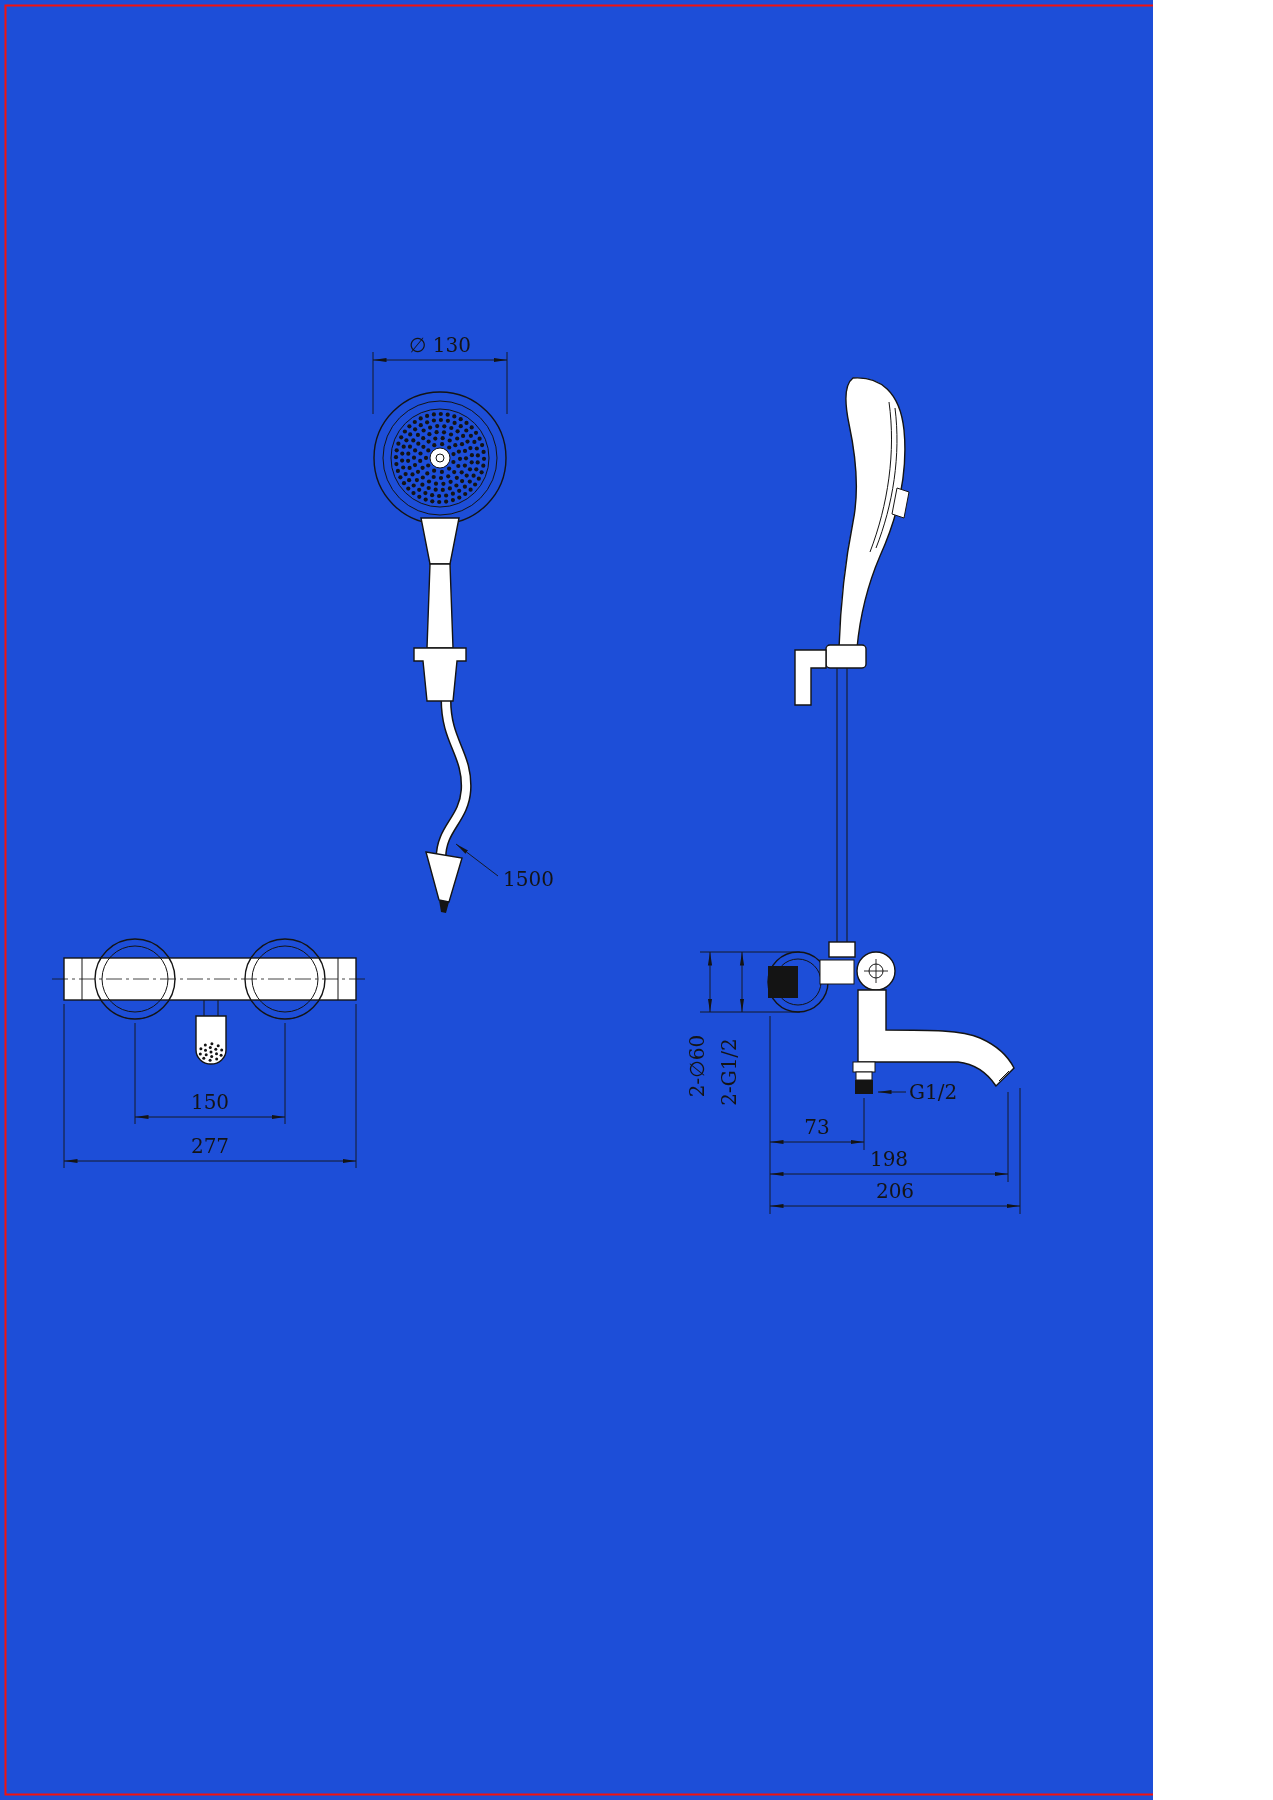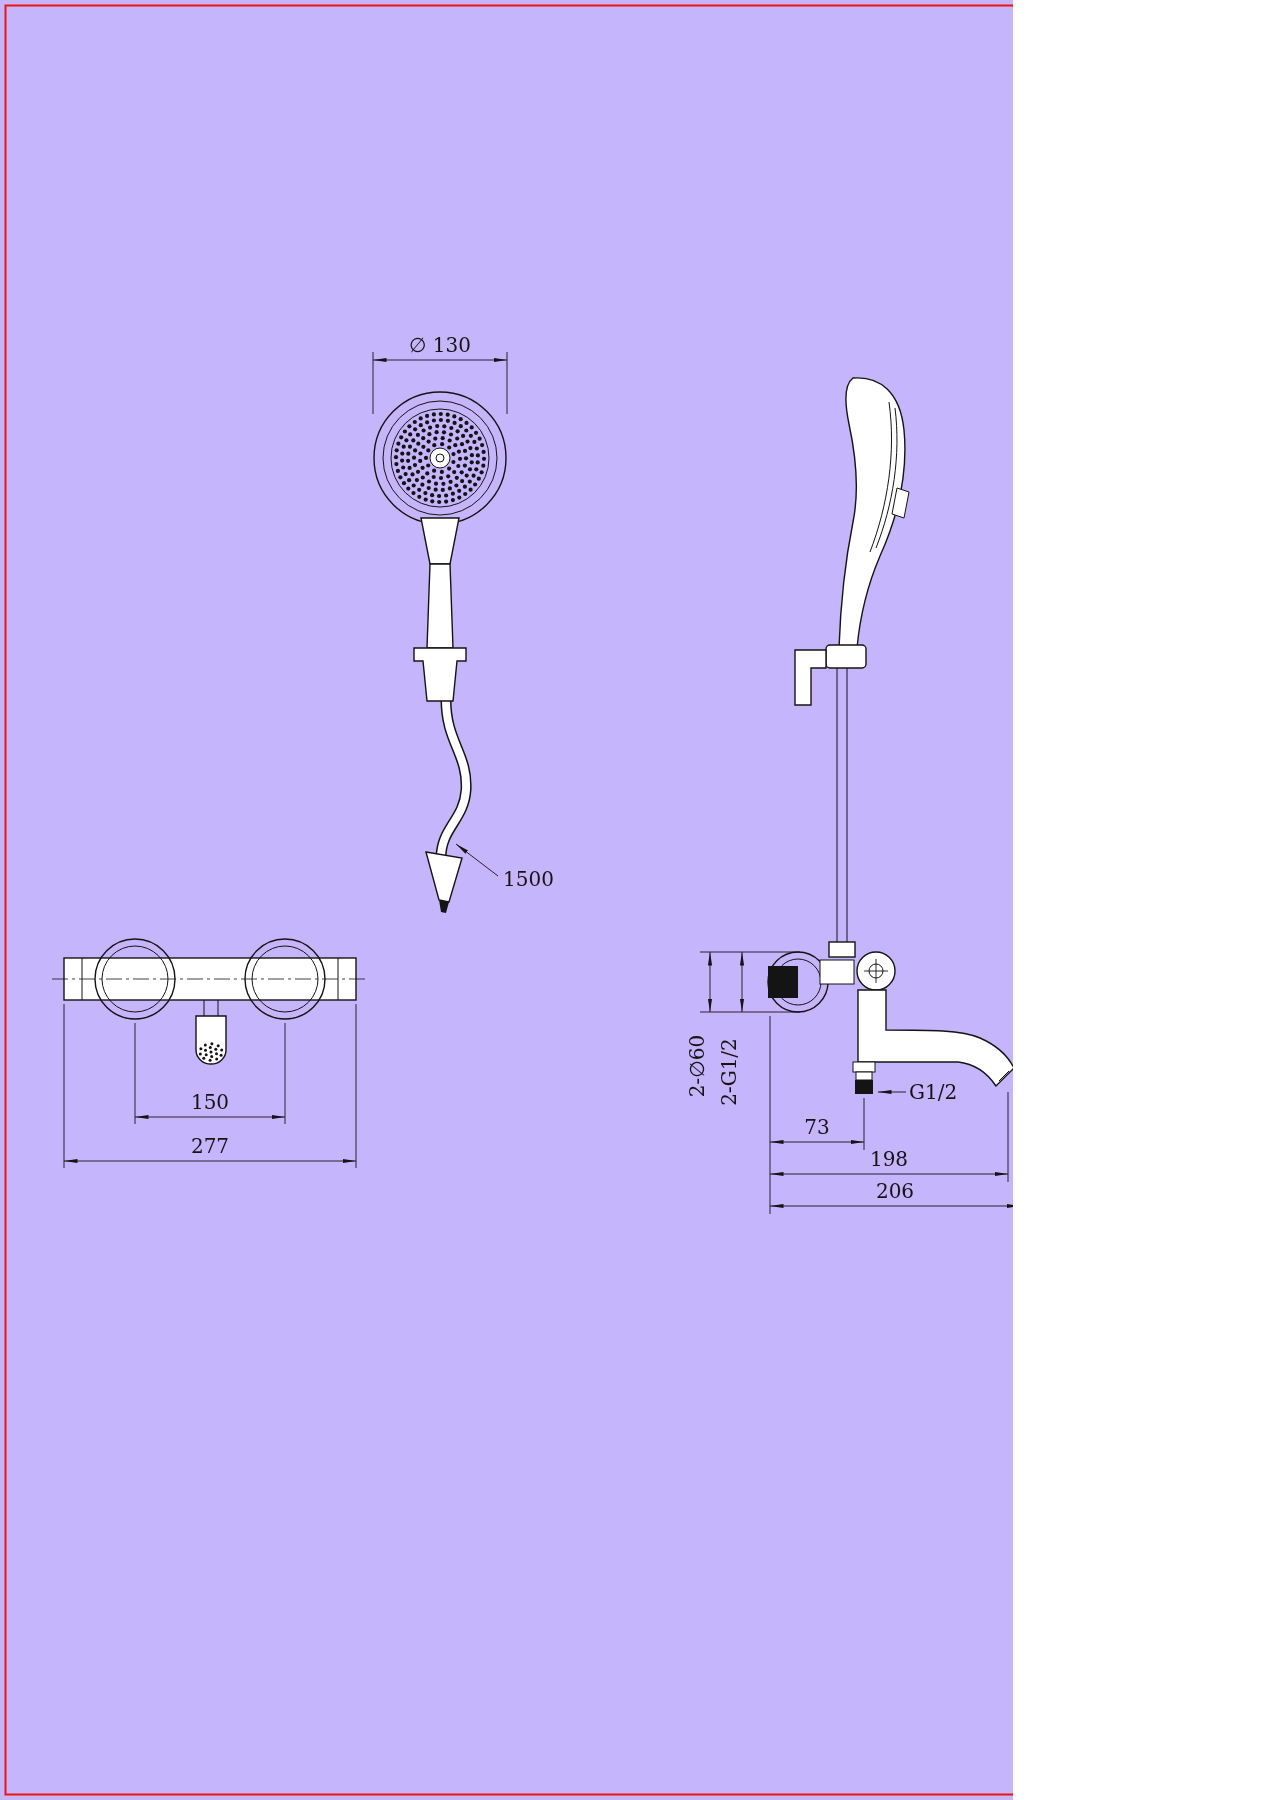--- a/index.html
+++ b/index.html
@@ -1,16 +1,16 @@
 <!DOCTYPE html>
 <html><head>
 <meta charset="utf-8">
 <style>
   html,body{margin:0;padding:0;background:#ffffff;}
-  .page{position:relative;width:1013px;height:1800px;background:#c4b5fd;overflow:hidden;
+  .page{position:relative;width:1153px;height:1800px;background:#1d4ed8;overflow:hidden;
         font-family:"DejaVu Serif",serif;}
   svg{position:absolute;left:0;top:0;}
   .ln{stroke:#141414;stroke-width:1.4;fill:none;}
   .lt{stroke:#141414;stroke-width:1;fill:none;}
   .thin{stroke:#141414;stroke-width:0.9;fill:none;}
   .wh{fill:#ffffff;stroke:#141414;stroke-width:1.4;}
   .whl{fill:#ffffff;stroke:#141414;stroke-width:1;}
   .blk{fill:#141414;stroke:none;}
   .dim{font:20px "DejaVu Serif",serif;fill:#141414;}
   .cl{stroke:#141414;stroke-width:0.8;stroke-dasharray:16 4 3 4;fill:none;}

